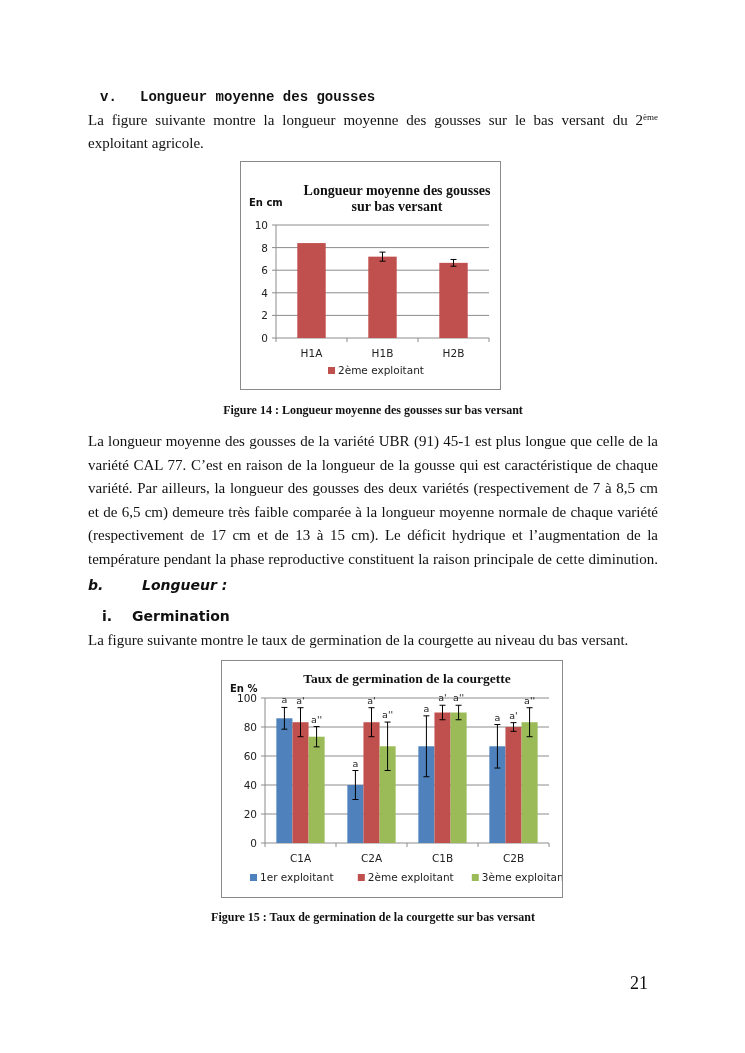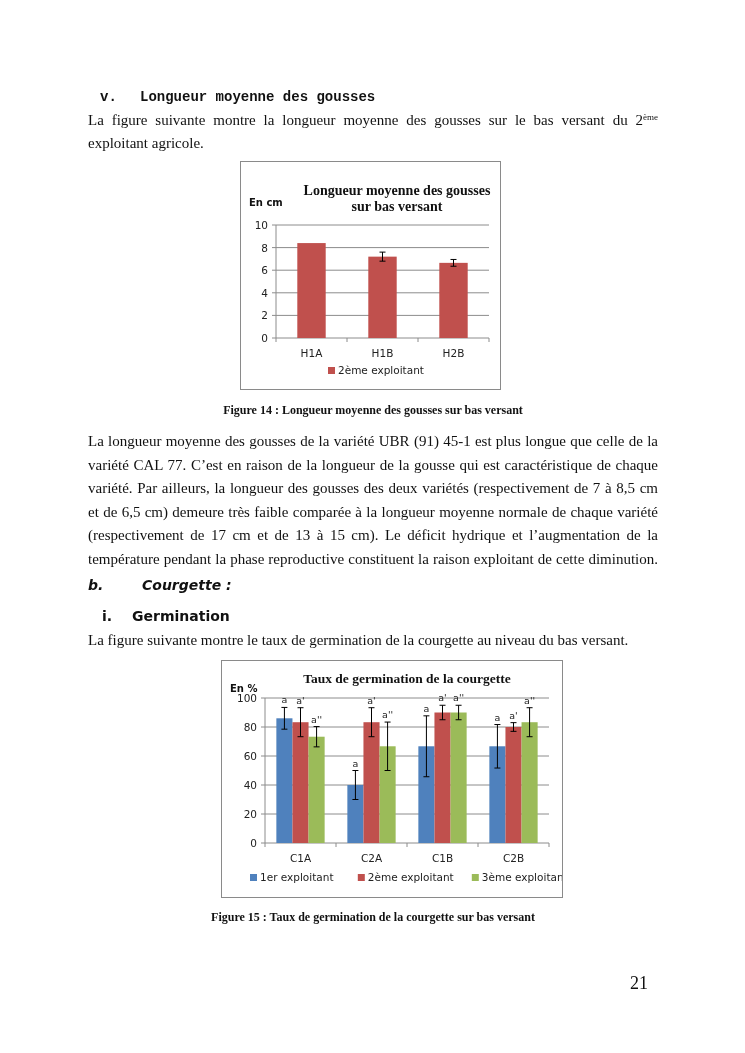--- a/index.html
+++ b/index.html
@@ -74,25 +74,25 @@
 </div>
 
 <div class="abs caption" style="left:88px; top:403px; width:570px;">Figure 14 : Longueur moyenne des gousses sur bas versant</div>
 
 <div class="abs" style="left:88px; top:430px; width:570px;">
   <div class="para justify-last">La longueur moyenne des gousses de la variété UBR (91) 45-1 est plus longue que celle de la</div>
   <div class="para justify-last">variété CAL 77. C’est en raison de la longueur de la gousse qui est caractéristique de chaque</div>
   <div class="para justify-last">variété. Par ailleurs, la longueur des gousses des deux variétés (respectivement de 7 à 8,5 cm</div>
   <div class="para justify-last">et de 6,5 cm) demeure très faible comparée à la longueur moyenne normale de chaque variété</div>
   <div class="para justify-last">(respectivement de 17 cm et de 13 à 15 cm). Le déficit hydrique et l’augmentation de la</div>
-  <div class="para justify-last">température pendant la phase reproductive constituent la raison exploitant de cette diminution.</div>
+  <div class="para justify-last">température pendant la phase reproductive constituent la raison principale de cette diminution.</div>
 </div>
 
 <div class="abs heading" style="left:88px; top:577px; font-style:italic;">
-  <span style="display:inline-block; width:54px;">b.</span><span>Courgette :</span>
+  <span style="display:inline-block; width:54px;">b.</span><span>Longueur :</span>
 </div>
 
 <div class="abs heading" style="left:102px; top:608px;">
   <span style="display:inline-block; width:30px;">i.</span><span>Germination</span>
 </div>
 
 <div class="abs para" style="left:88px; top:629px; width:590px;">La figure suivante montre le taux de germination de la courgette au niveau du bas versant.</div>
 
 <div class="chartbox" style="left:201px; top:660px; width:340px; height:236px;margin-left:20px;">
   <svg id="chart2" width="340" height="236">

